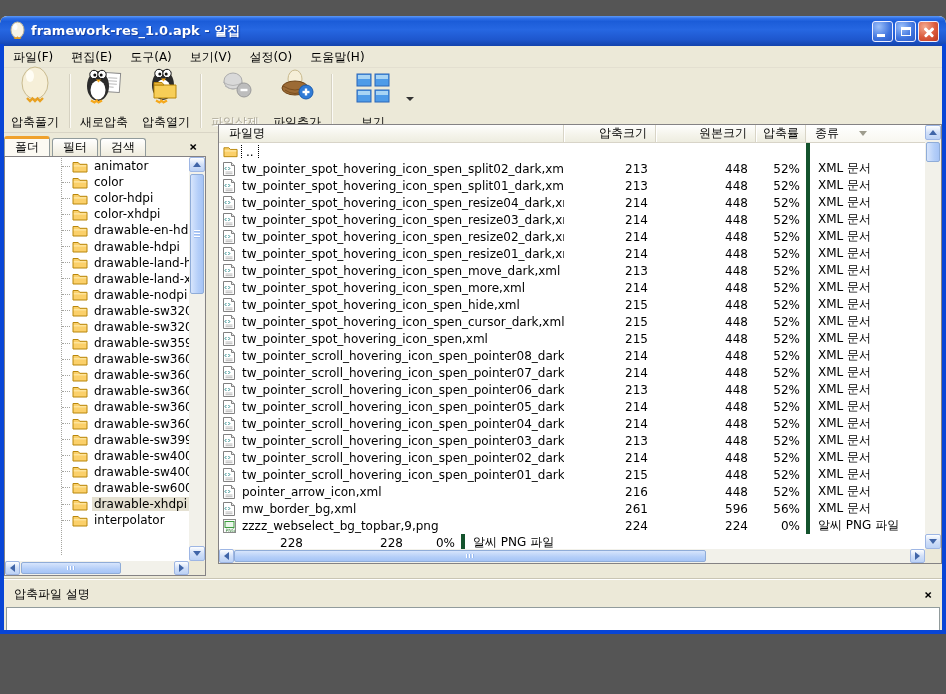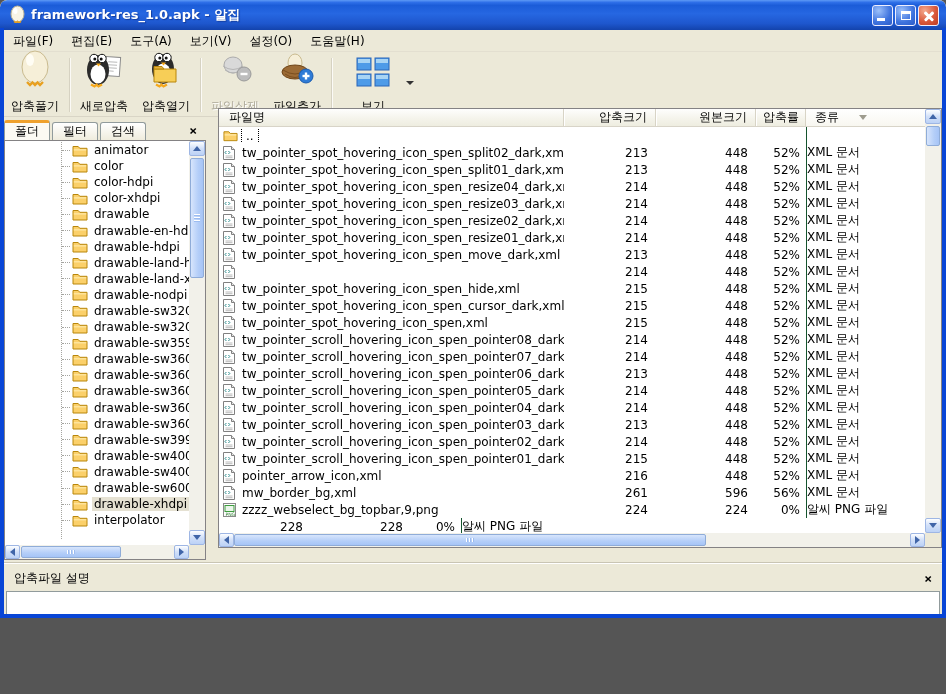--- a/index.html
+++ b/index.html
@@ -1,18 +1,18 @@
 <!DOCTYPE html>
 <html><head>
 <meta charset="utf-8">
 <style>
   html,body{margin:0;padding:0;background:#555;}
   *{box-sizing:border-box;}
   .window{
-    position:relative;width:946px;height:618px;margin:0 auto;
+    position:relative;width:946px;height:618px;margin:16px auto;
     background:#ECE9D8;overflow:hidden;border-radius:7px 7px 0 0;
     font-family:"DejaVu Sans","Liberation Sans",sans-serif;font-size:12px;color:#000;
   }
   
   .titlebar{
     position:absolute;left:0;top:0;right:0;height:30px;
     background:linear-gradient(180deg,#5E9AF5 0%,#2E6FE8 8%,#1B5CD8 18%,#2667E2 45%,#1E57CE 78%,#1343AC 100%);
     border-radius:7px 7px 0 0;display:flex;align-items:center;
   }
   .title-icon{margin:0 5px 0 9px;flex:none;}
@@ -83,21 +83,21 @@
   .file-row{height:17px;display:flex;align-items:center;white-space:nowrap;}
   .c-name{width:345px;display:flex;align-items:center;padding-left:4px;overflow:hidden;flex:none;}
   .c-name .fi{flex:none;width:14px;height:14px;margin-right:5px;position:relative;}
   .c-name .fi svg{display:none;position:absolute;left:0;top:0;}
   .icon-folder-icon .svg-folder{display:block !important;}
   .icon-xml-file-icon .svg-xml{display:block !important;}
   .icon-png-file-icon .svg-png{display:block !important;}
   .c-packed{width:92px;text-align:right;padding-right:8px;flex:none;}
   .c-orig{width:100px;text-align:right;padding-right:8px;flex:none;}
   .c-ratio{width:50px;text-align:right;padding-right:6px;flex:none;}
-  .c-type{flex:1;border-left:1px solid #14532d;align-self:stretch;display:flex;align-items:center;}
+  .c-type{flex:1;padding-left:8px;border-left:4px solid #14532d;align-self:stretch;display:flex;align-items:center;}
   .fname.focused{outline:1px dotted #000;padding:0 4px;}
   .corner{position:absolute;right:0;bottom:0;width:16px;height:14px;background:#ECE9D8;}
   
   .comment-groove{position:absolute;left:4px;right:4px;top:562px;height:2px;border-top:1px solid #C9C5B4;border-bottom:1px solid #FFFFFF;}
   .comment-head{position:absolute;left:4px;right:4px;top:565px;height:26px;display:flex;align-items:center;padding:0 10px;}
   .comment-close{margin-left:auto;font-size:13px;font-weight:bold;font-family:"DejaVu Sans Mono",monospace;}
   .comment-box{position:absolute;left:6px;right:6px;top:591px;height:70px;background:#fff;border:1px solid #919B9C;padding:3px 5px;overflow:hidden;}
   
   .statusbar{position:absolute;left:4px;right:4px;top:665px;height:25px;background:#ECE9D8;border-top:1px solid #FFFFFF;display:flex;align-items:center;}
   .status-left{width:476px;padding-left:9px;overflow:hidden;white-space:nowrap;}
@@ -277,28 +277,20 @@
       <path d="M1.8 5.2 H14.2 V6.4 H1.8 Z" fill="#FFE9A8"></path>
     </svg>
     <span class="tree-label">color-xhdpi</span>
   </div>
         <div class="tree-row">
     <span class="stub"></span>
     <svg width="16" height="13" viewBox="0 0 16 13">
       <path d="M1 12 V2.5 h5.2 l1.6 1.8 H15 V12 Z" fill="#FBD06A" stroke="#B8860B"></path>
       <path d="M1.8 5.2 H14.2 V6.4 H1.8 Z" fill="#FFE9A8"></path>
     </svg>
-    <span class="tree-label">drawable</span>
-  </div>
-        <div class="tree-row">
-    <span class="stub"></span>
-    <svg width="16" height="13" viewBox="0 0 16 13">
-      <path d="M1 12 V2.5 h5.2 l1.6 1.8 H15 V12 Z" fill="#FBD06A" stroke="#B8860B"></path>
-      <path d="M1.8 5.2 H14.2 V6.4 H1.8 Z" fill="#FFE9A8"></path>
-    </svg>
     <span class="tree-label">drawable-en-hdpi</span>
   </div>
         <div class="tree-row">
     <span class="stub"></span>
     <svg width="16" height="13" viewBox="0 0 16 13">
       <path d="M1 12 V2.5 h5.2 l1.6 1.8 H15 V12 Z" fill="#FBD06A" stroke="#B8860B"></path>
       <path d="M1.8 5.2 H14.2 V6.4 H1.8 Z" fill="#FFE9A8"></path>
     </svg>
     <span class="tree-label">drawable-hdpi</span>
   </div>
@@ -632,20 +624,21 @@
       <span class="fi">
 
         <svg class="svg-xml" width="12" height="14" viewBox="0 0 12 14">
                 <path d="M0.5 0.5 h8 l3 3 v10 h-11 z" fill="#fff" stroke="#808080"></path>
                 <path d="M8.5 0.5 v3 h3" fill="#E8E8E8" stroke="#808080"></path>
                 <path d="M3.4 5 L2 6.5 L3.4 8 M5.4 5 L6.8 6.5 L5.4 8" stroke="#2E8B8B" fill="none"></path>
                 <path d="M2.5 10 h7 M2.5 11.7 h7" stroke="#BBB"></path>
               </svg>
 
       </span>
+      <span class="fname">tw_pointer_spot_hovering_icon_spen_more,xml</span>
     </span>
     <span class="c-packed">214</span>
     <span class="c-orig">448</span>
     <span class="c-ratio">52%</span>
     <span class="c-type">XML 문서</span>
   </div>
         <div class="file-row icon-xml-file-icon">
     <span class="c-name">
       <span class="fi">
 

